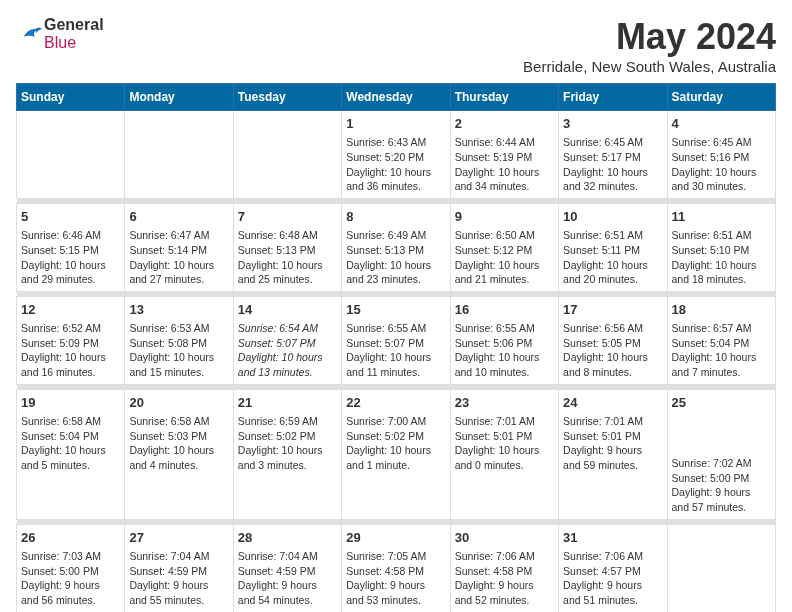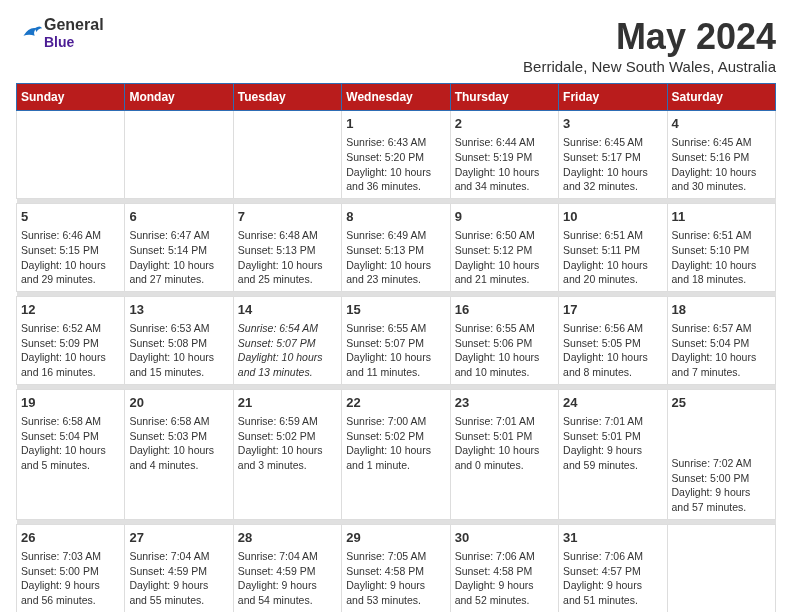--- a/index.html
+++ b/index.html
@@ -35,21 +35,21 @@
     .location {
       font-size: 15px;
       color: #333;
     }
     table {
       width: 100%;
       border-collapse: collapse;
       font-size: 11px;
     }
     thead tr {
-      background-color: #b91c1c;
+      background-color: #0369a1;
       color: #fff;
     }
     thead th {
       padding: 6px 4px;
       text-align: left;
       font-size: 12px;
       font-weight: bold;
       border: 1px solid #2e6db4;
     }
     tbody tr {
@@ -79,21 +79,21 @@
 <body>
 
 <div class="header">
   <div class="logo">
     <svg class="logo-bird" viewBox="0 0 30 30" xmlns="http://www.w3.org/2000/svg">
       <path d="M8 18 Q14 8 22 10 Q18 14 20 18 Q14 16 8 18Z" fill="#1a73c8"></path>
       <path d="M20 10 Q26 6 28 10 Q24 10 22 14Z" fill="#1a73c8"></path>
     </svg>
     <div>
       <div style="font-size:16px;font-weight:bold;color:#333;">General</div>
-      <div style="font-size:14px;font-weight:bold;color:#4c1d95;">Blue</div>
+      <div style="font-size:16px;font-weight:normal;color:#be185d;">Blue</div>
     </div>
   </div>
   <div class="title-block">
     <div class="month-year">May 2024</div>
     <div class="location">Berridale, New South Wales, Australia</div>
   </div>
 </div>
 
 <table>
   <thead>

